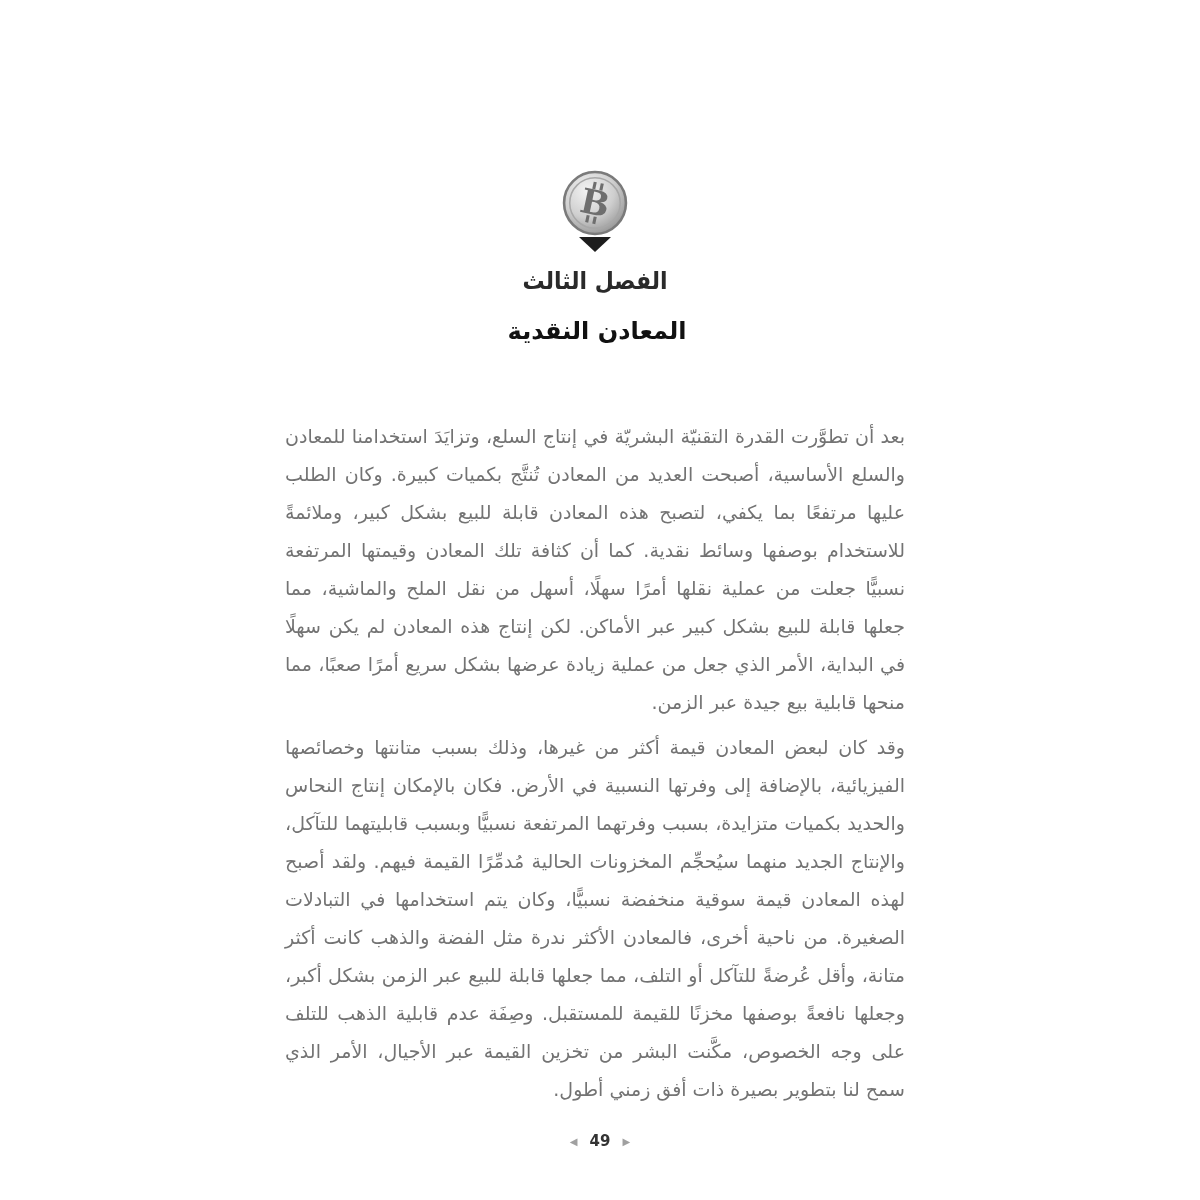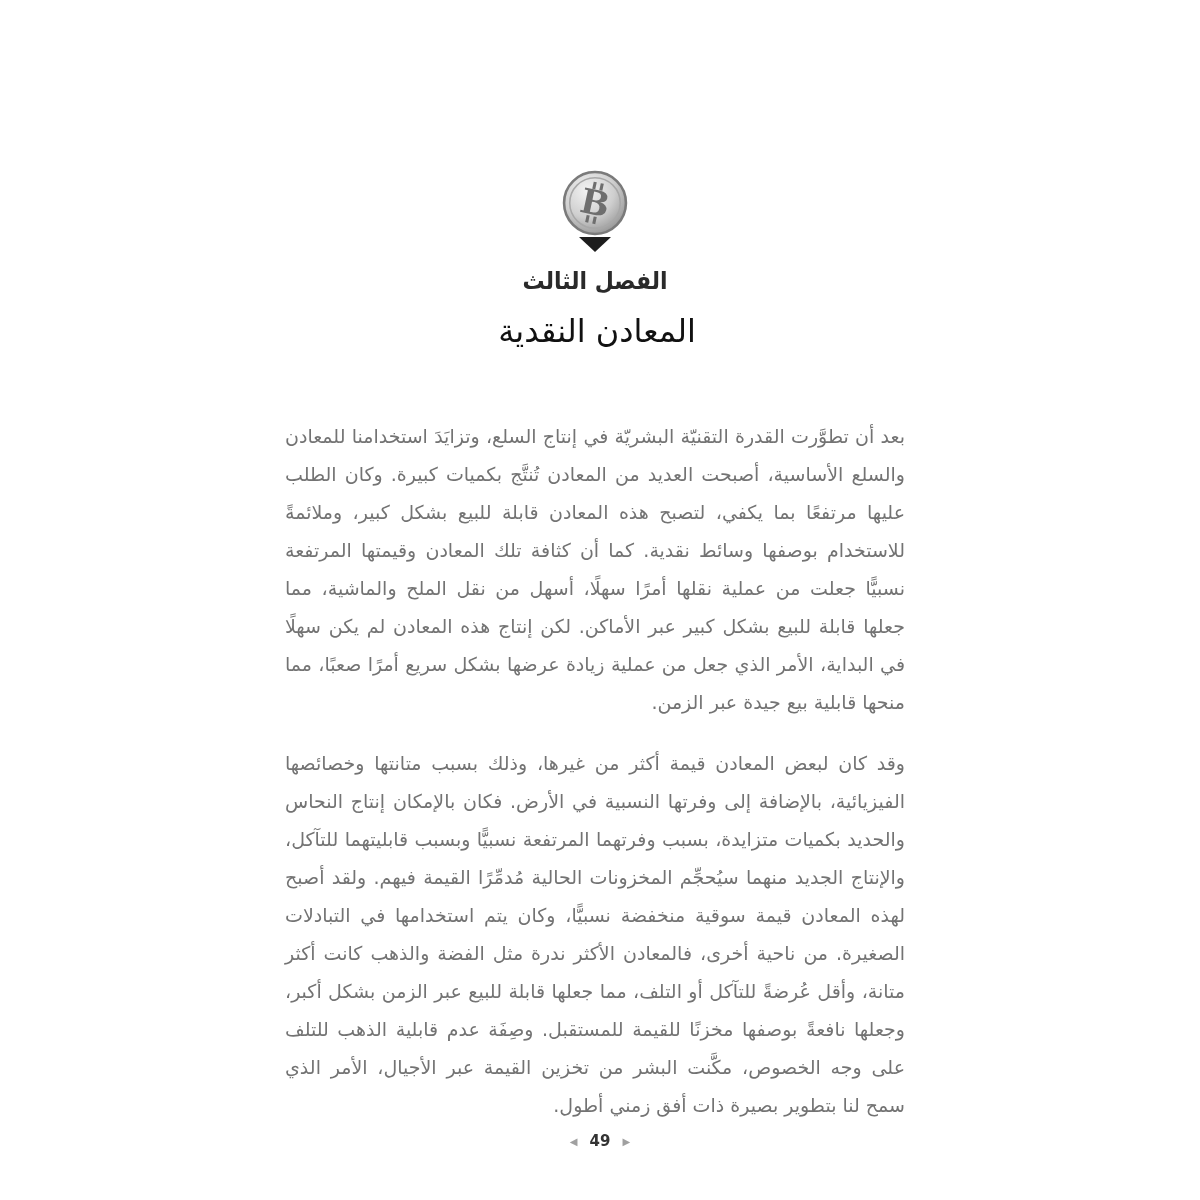--- a/index.html
+++ b/index.html
@@ -43,38 +43,38 @@
     direction: rtl;
     font-size: 22px;
     font-weight: bold;
     letter-spacing: -1px;
     color: #2a2a2a;
     transform: scaleY(1.08);
   }
   .chapter-title {
     margin: 18px 0 0 4px;
     direction: rtl;
-    font-size: 32px;
+    font-size: 24px;
     line-height: 40px;
-    font-weight: normal;
+    font-weight: bold;
     color: #111111;
   }
   .body-text {
     margin-top: 66px;
     direction: rtl;
     text-align: justify;
     font-size: 19px;
     line-height: 38px;
     color: #737373;
   }
   .body-text p {
     margin: 0;
   }
   .body-text p + p {
-    margin-top: 23px;
+    margin-top: 7px;
   }
   .page-footer {
     position: absolute;
     left: 0;
     top: 1134px;
     width: 100%;
     display: flex;
     justify-content: center;
     align-items: center;
     gap: 12px;

